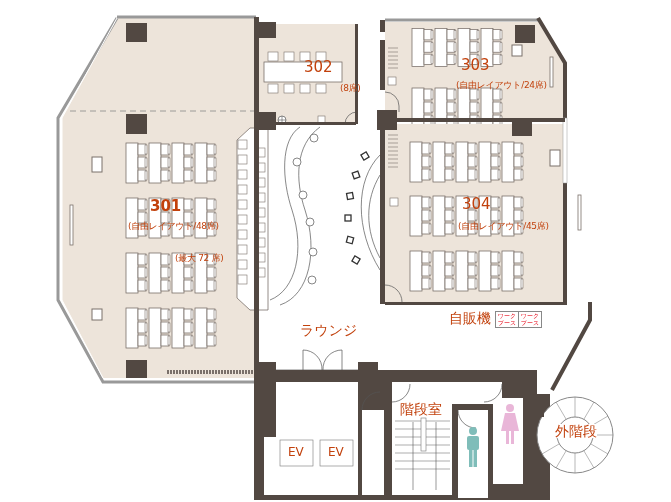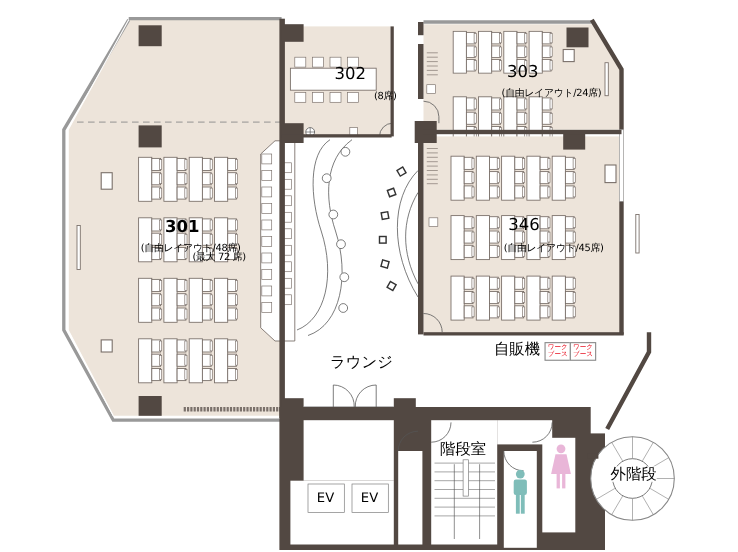--- a/index.html
+++ b/index.html
@@ -1,18 +1,18 @@
 <!DOCTYPE html>
 <html><head>
 <meta charset="utf-8">
 <style>
   html, body { margin:0; padding:0; background:#ffffff; }
   body { width:671px; height:502px; overflow:hidden; font-family:"DejaVu Sans", sans-serif; }
   #plan { position:absolute; left:0; top:0; width:671px; height:502px; }
-  .lbl { position:absolute; color:#000000; white-space:nowrap; line-height:1; }
+  .lbl { position:absolute; color:#c2410c; white-space:nowrap; line-height:1; }
   .room-num { font-size:15px; }
   .room-cap { font-size:9px; letter-spacing:-0.3px;padding-left:38px; }
   .big-lbl { font-size:14px; }
   .ev-lbl { font-size:12px; }
   .wb { position:absolute; font-size:6px; color:#e60012; line-height:7px; border:1px solid #888; background:#fff; text-align:center; }
 </style>
 </head>
 <body>
 
 <div id="plan">
@@ -277,29 +277,29 @@
           <line x1="542" y1="454" x2="559" y2="444"></line>
       <line x1="556" y1="402" x2="566" y2="419"></line>
     </g>
     <rect x="534" y="412" width="10" height="5" fill="#524842"></rect>
   </g>
 </svg>
 
 
 <div class="lbl room-num" style="left:150px;top:199px;font-weight:bold;">301</div>
 <div class="lbl room-cap" style="left:90px;top:222px;">(自由レイアウト/48席)</div>
-<div class="lbl room-cap" style="left:137px;top:230px;">(最大 72 席)</div>
+<div class="lbl room-cap" style="left:137px;top:254px;">(最大 72 席)</div>
 
 <div class="lbl room-num" style="left:304px;top:60px;">302</div>
 <div class="lbl room-cap" style="left:302px;top:84px;">(8席)</div>
 
 <div class="lbl room-num" style="left:461px;top:58px;">303</div>
 <div class="lbl room-cap" style="left:418px;top:81px;">(自由レイアウト/24席)</div>
 
-<div class="lbl room-num" style="left:462px;top:197px;">346</div>
+<div class="lbl room-num" style="left:462px;top:197px;">304</div>
 <div class="lbl room-cap" style="left:420px;top:222px;text-align:center;">(自由レイアウト/45席)</div>
 
 <div class="lbl big-lbl" style="left:300px;top:323px;">ラウンジ</div>
 <div class="lbl big-lbl" style="left:449px;top:311px;">自販機</div>
 <div class="wb" style="left:495px;top:311px;width:22px;height:15px;"><span style="white-space:pre;">ワーク
 ブース</span></div>
 <div class="wb" style="left:518px;top:311px;width:22px;height:15px;"><span style="white-space:pre;">ワーク
 ブース</span></div>
 
 <div class="lbl big-lbl" style="left:400px;top:402px;">階段室</div>

